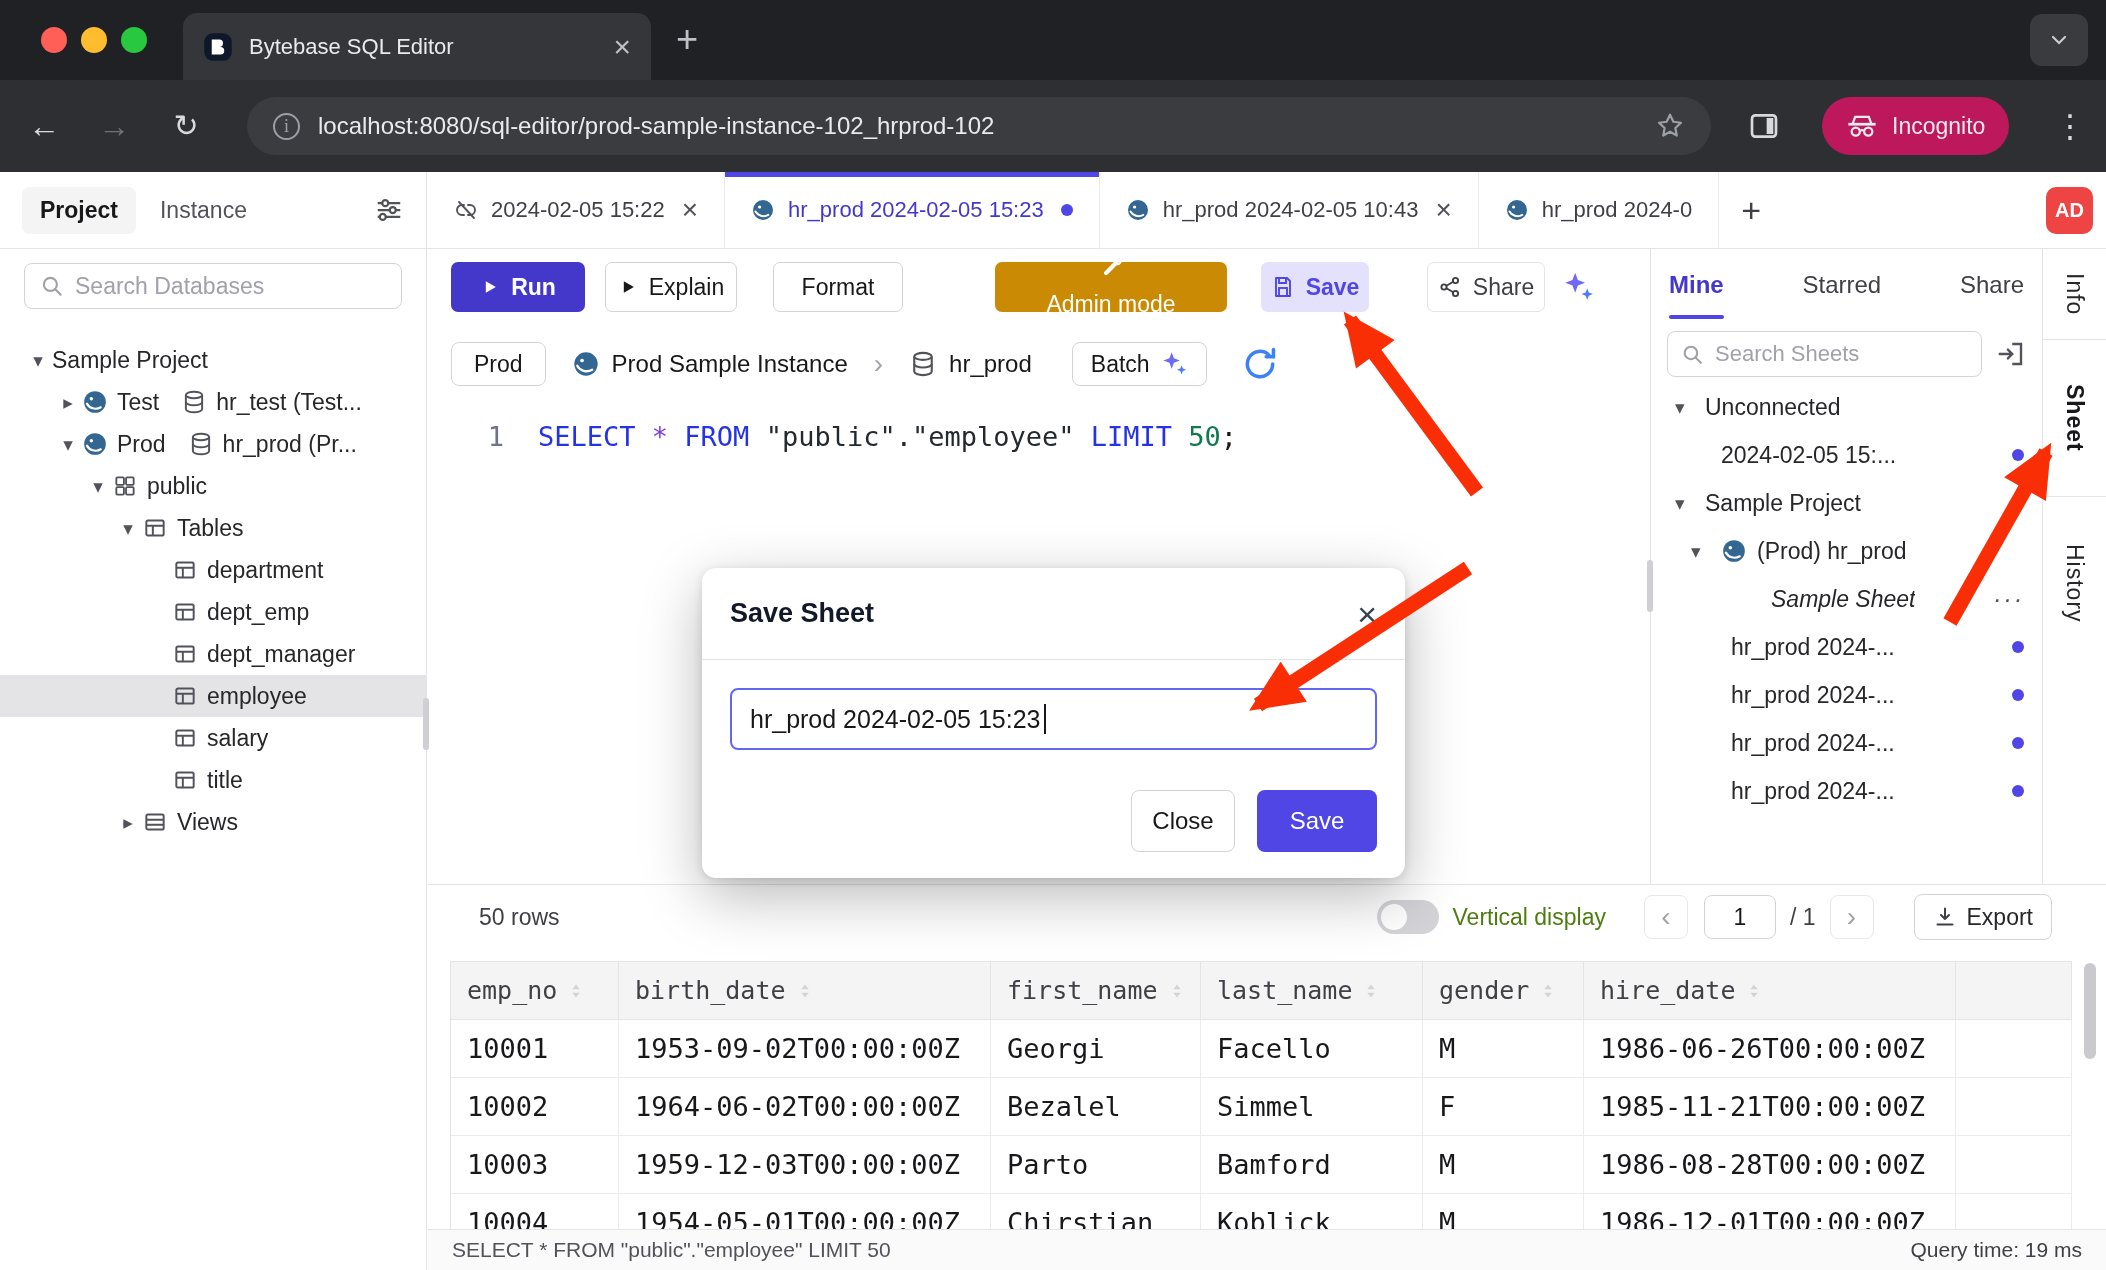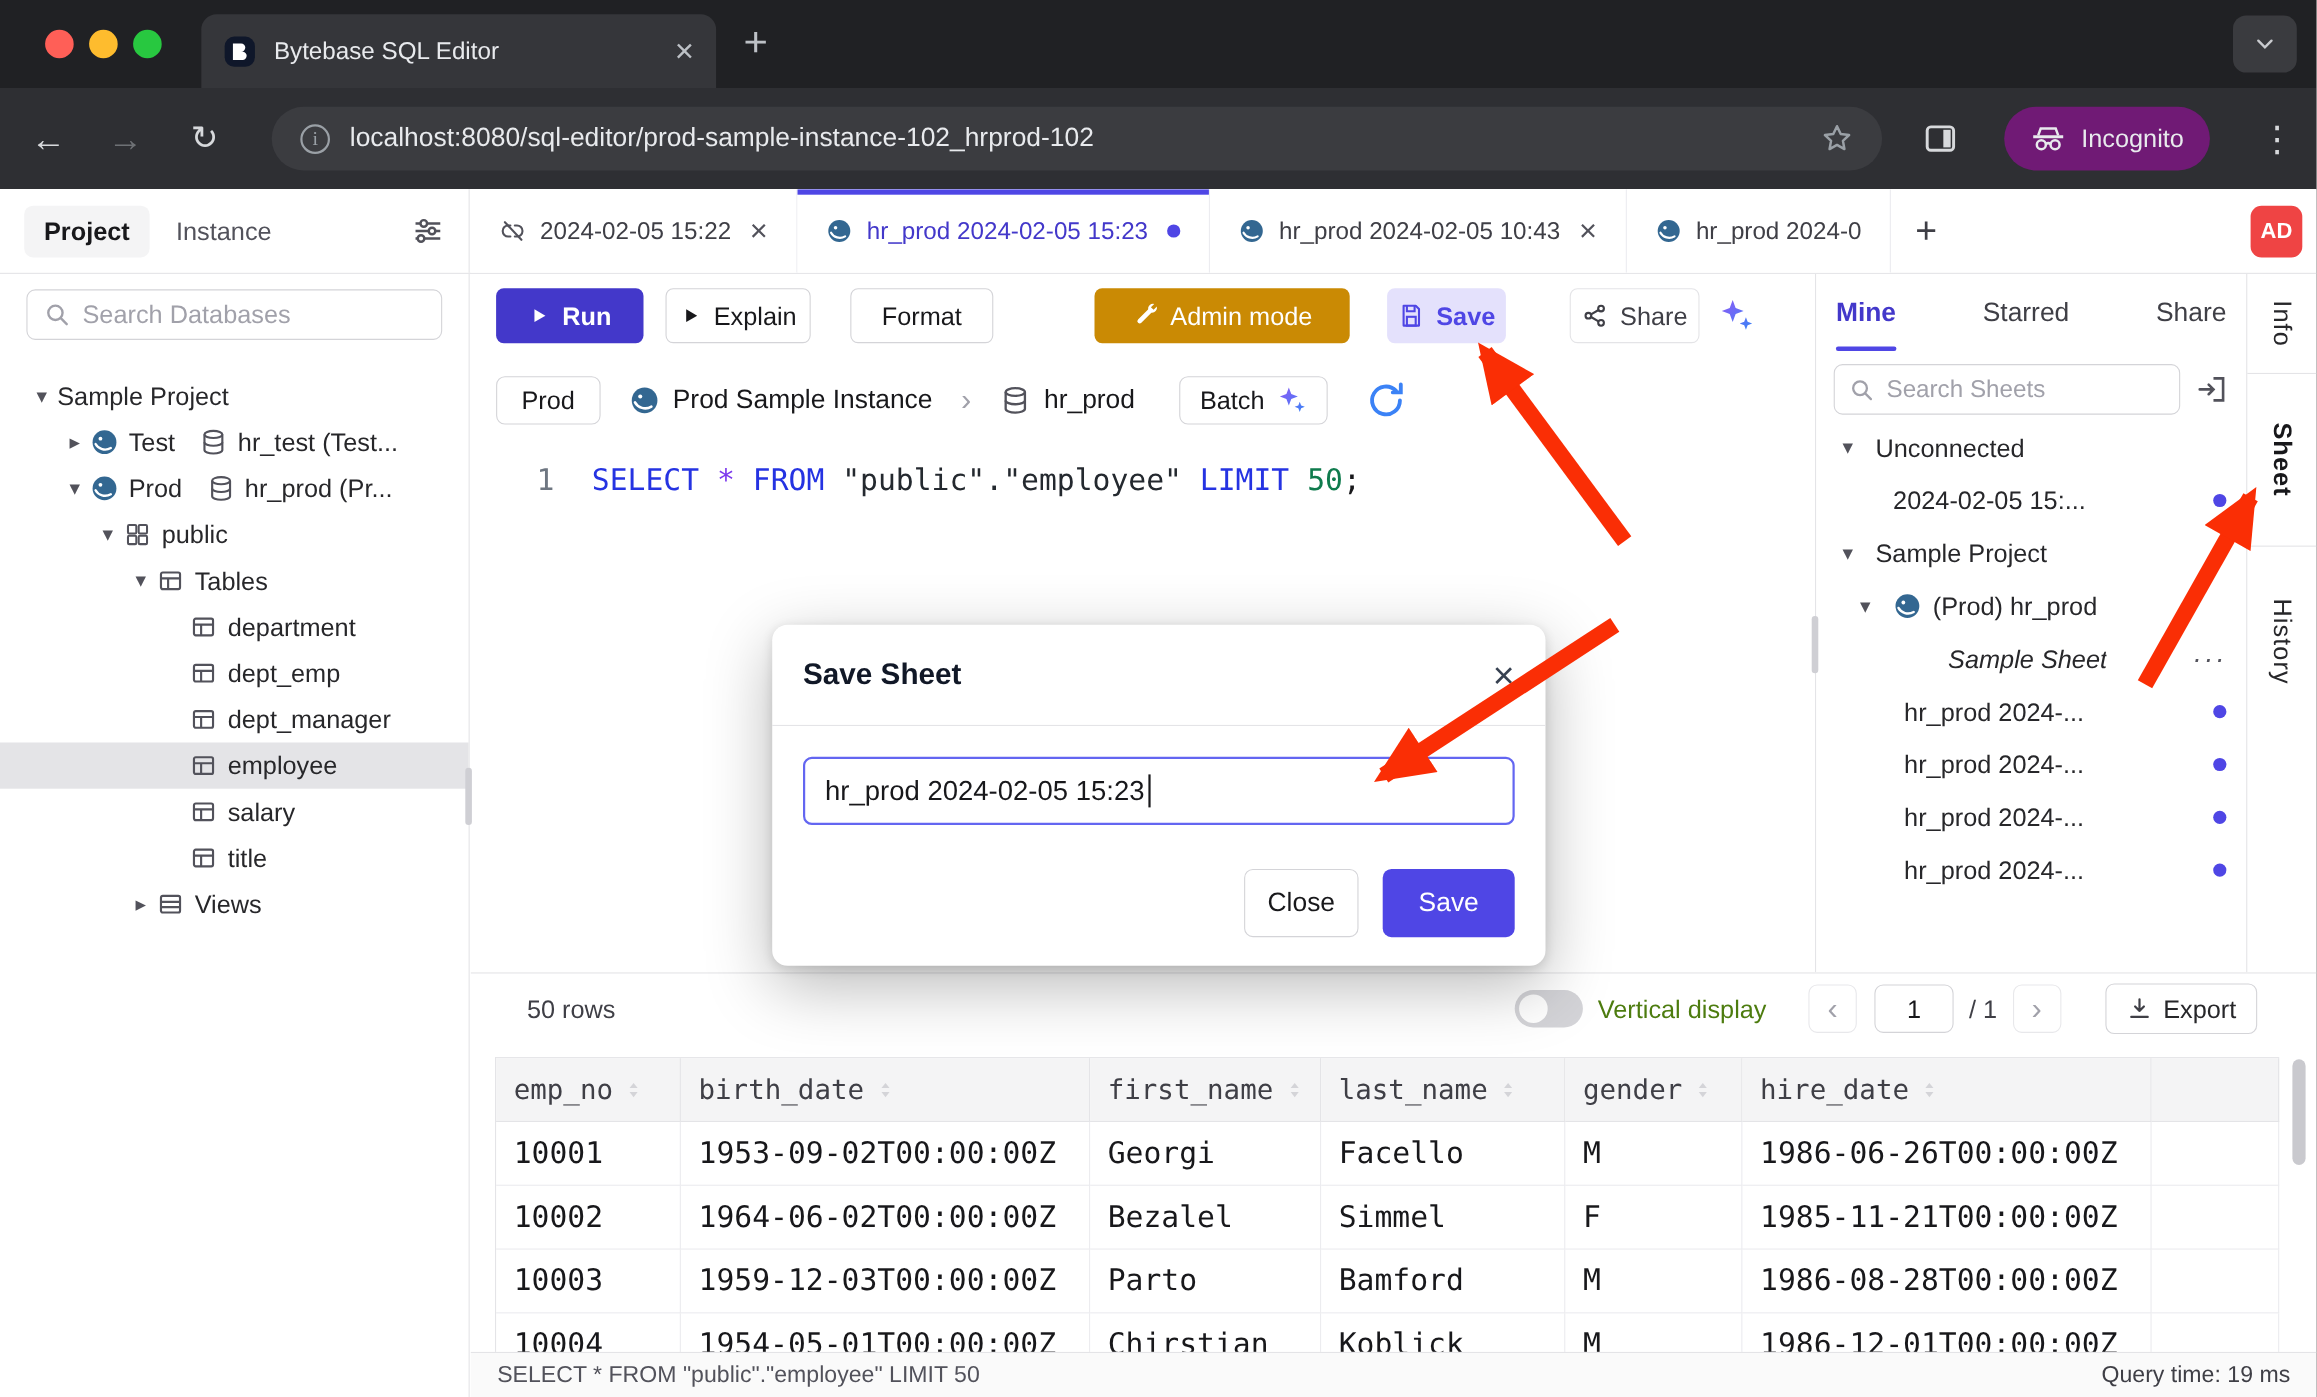--- a/index.html
+++ b/index.html
@@ -20,21 +20,21 @@
   #tabs-chevron-btn{position:absolute;left:2030px;top:14px;width:58px;height:52px;background:#3a3b3f;border-radius:12px;display:flex;align-items:center;justify-content:center;}
   #navbar{position:absolute;left:0;top:80px;width:2106px;height:92px;background:#2e2f33;}
   .nav-glyph{position:absolute;top:22px;font-size:32px;color:#d7d9dc;width:48px;text-align:center;line-height:48px;}
   #nav-back{left:20px;}
   #nav-fwd{left:90px;color:#6e7175;}
   #nav-reload{left:162px;font-size:30px;}
   #urlbar{position:absolute;left:247px;top:17px;width:1464px;height:58px;background:#3b3c40;border-radius:29px;display:flex;align-items:center;padding:0 26px;gap:18px;}
   #info-icon{width:27px;height:27px;border:2px solid #9aa0a6;border-radius:50%;color:#9aa0a6;display:flex;align-items:center;justify-content:center;font-size:18px;font-family:"Liberation Serif",serif;flex:none;}
   #url-text{color:#e8eaed;font-size:24px;flex:1;white-space:nowrap;overflow:hidden;}
   #panel-icon-btn{position:absolute;left:1748px;top:30px;}
-  #incognito{position:absolute;left:1822px;top:17px;height:58px;background:#701a75;border-radius:29px;display:flex;align-items:center;gap:14px;padding:0 24px;}
+  #incognito{position:absolute;left:1822px;top:17px;height:58px;background:#be185d;border-radius:29px;display:flex;align-items:center;gap:14px;padding:0 24px;}
   #incognito span{color:#e8eaed;font-size:23px;}
   #nav-dots{position:absolute;left:2050px;top:22px;color:#d7d9dc;font-size:32px;width:40px;text-align:center;line-height:48px;}
 
   
   #app{position:absolute;left:0;top:172px;width:2106px;height:1098px;background:#fff;}
   #app-header{position:absolute;left:0;top:0;width:2106px;height:77px;border-bottom:1px solid #e4e4e7;background:#fff;z-index:5;}
   #header-left{position:absolute;left:0;top:0;width:427px;height:76px;border-right:1px solid #e4e4e7;display:flex;align-items:center;padding:0 22px;gap:10px;}
   #project-btn{font-size:23px;font-weight:700;color:#18181b;background:#f4f4f5;border-radius:8px;padding:10px 18px;}
   #instance-btn{font-size:23px;color:#52525b;padding:10px 14px;}
   #filter-btn{margin-left:auto;display:flex;}
@@ -61,21 +61,21 @@
   .tpart.part2{margin-left:22px;}
   #sidebar-handle{position:absolute;right:-3px;top:449px;width:6px;height:52px;background:#cfcfd4;border-radius:3px;z-index:7;}
 
   
   #main{position:absolute;left:428px;top:77px;width:1222px;height:635px;background:#fff;}
   .btn{height:50px;border-radius:7px;display:flex;align-items:center;justify-content:center;gap:11px;font-size:23px;white-space:nowrap;}
   #toolbar{position:absolute;left:0;top:13px;width:100%;display:flex;align-items:center;padding-left:23px;}
   #btn-run{width:134px;background:#4338ca;color:#fff;font-weight:600;}
   #btn-explain{width:132px;margin-left:20px;border:1px solid #d4d4d8;color:#18181b;}
   #btn-format{width:130px;margin-left:36px;border:1px solid #d4d4d8;color:#18181b;}
-  #btn-admin{width:232px;margin-left:92px;background:#ca8a04;color:#fff;}
+  #btn-admin{width:232px;margin-left:92px;background:#ca8a04;color:#fff;flex-direction:column;}
   #btn-save{width:108px;margin-left:34px;background:#e4e1fc;color:#4f46e5;font-weight:600;}
   #btn-share{width:118px;margin-left:58px;border:1px solid #e4e4e7;color:#3f3f46;}
   #ai-sparkle{margin-left:16px;display:flex;}
   #ai-sparkle .ic{width:34px;height:34px;}
   #breadcrumb{position:absolute;left:0;top:93px;height:44px;display:flex;align-items:center;padding-left:23px;font-size:24px;}
   #env-chip{height:44px;padding:0 22px;border:1px solid #d4d4d8;border-radius:8px;display:flex;align-items:center;font-size:23px;color:#18181b;}
   #bc-instance,#bc-db{margin-left:26px;display:flex;align-items:center;gap:12px;font-weight:500;color:#18181b;}
   #bc-instance .ic,#bc-db .ic{width:28px;height:28px;}
   #bc-sep{margin-left:26px;color:#a1a1aa;font-size:28px;}
   #btn-batch{margin-left:40px;height:44px;padding:0 18px;border:1px solid #d4d4d8;border-radius:8px;display:flex;gap:10px;align-items:center;font-size:23px;color:#18181b;}

